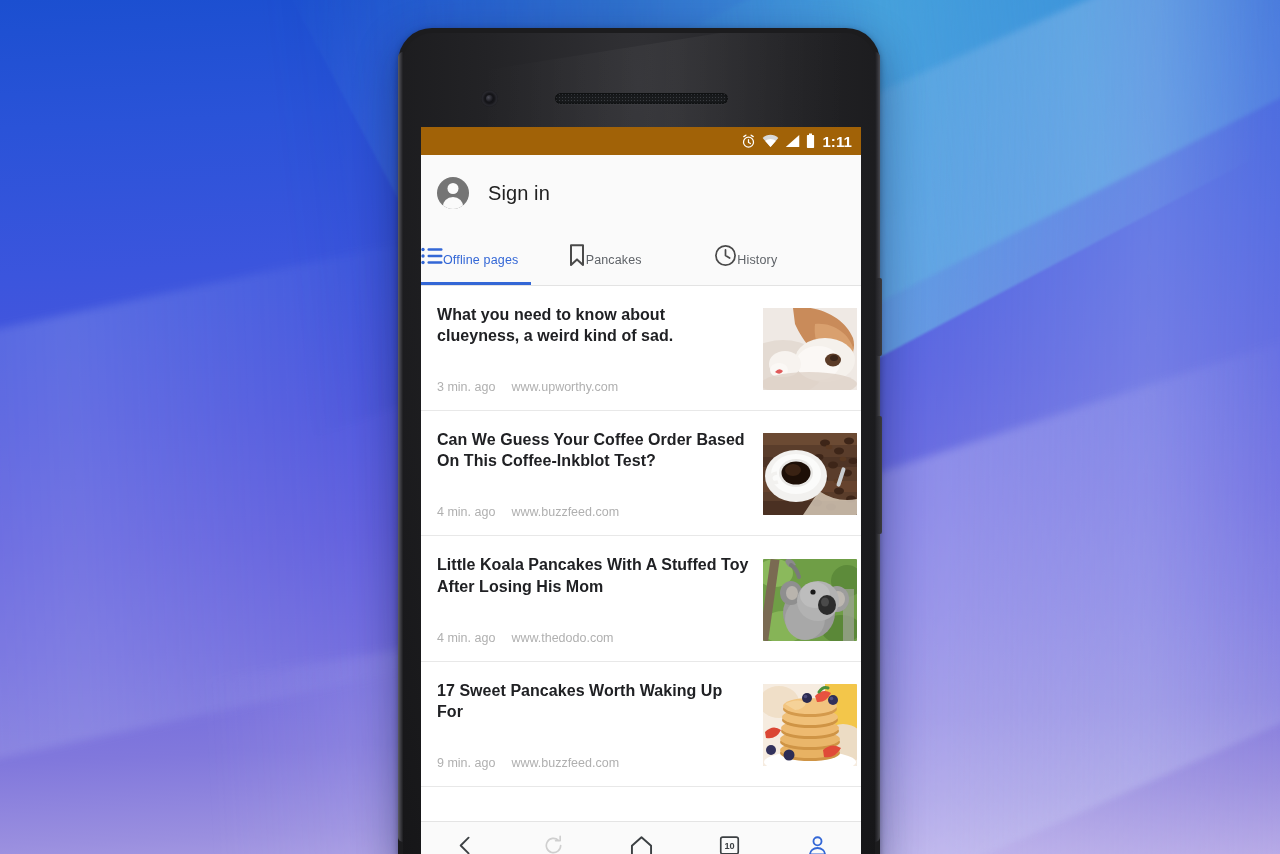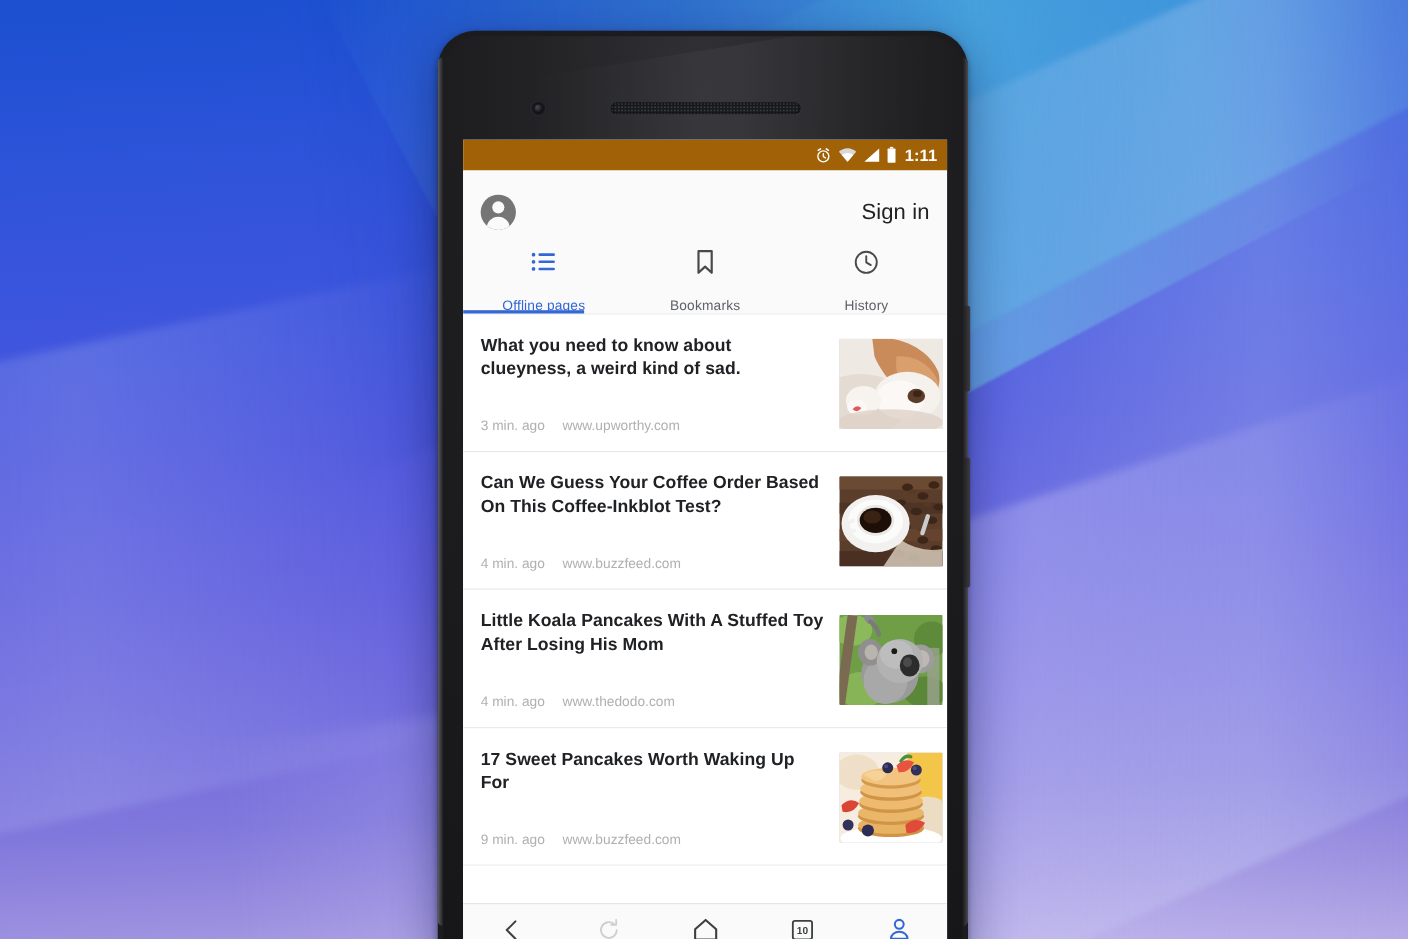--- a/index.html
+++ b/index.html
@@ -171,21 +171,20 @@
   
   #app-bar {
     flex: none;
     background: #fafafa;
     padding: 14px 0 0 0;
   }
   #account-row {
     display: flex; align-items: center;
     padding: 0 16px;
     height: 48px;
-    justify-content: space-between;
   }
   #avatar {
     width: 32px; height: 32px;
     border-radius: 50%;
     background: #757575;
     position: relative;
     flex: none;
     overflow: hidden;
   }
   #avatar .head {
@@ -210,22 +209,22 @@
 
   
   #tabs {
     display: flex;
     background: #fafafa;
     height: 68px;
     position: relative;
   }
   .tab {
     flex: 1;
-    display: flex; flex-direction: column;
-    align-items: center; justify-content: space-between;
+    display: flex; flex-direction: row;
+    align-items: center; justify-content: flex-start;
     padding-top: 9px;
     position: relative;
     cursor: pointer;
   }
   .tab .tab-icon { height: 24px; display: flex; align-items: center; justify-content: center; }
   .tab .tab-label {
     margin-top: 9px;
     font-size: 12.5px;
     color: #5f6368;
     letter-spacing: 0.15px;
@@ -374,21 +373,21 @@
               </span>
               <span class="tab-label">Offline pages</span>
             </div>
 
             <div class="tab">
               <span class="tab-icon">
                 <svg width="18" height="23" viewBox="0 0 18 23">
                   <path d="M3 1.3 L15 1.3 L15 21 L9 15.4 L3 21 Z" fill="none" stroke="#4a4a4a" stroke-width="2" stroke-linejoin="round"></path>
                 </svg>
               </span>
-              <span class="tab-label">Bookmarks</span>
+              <span class="tab-label">Pancakes</span>
             </div>
 
             <div class="tab">
               <span class="tab-icon">
                 <svg width="23" height="23" viewBox="0 0 24 24">
                   <circle cx="12" cy="12" r="10" fill="none" stroke="#4a4a4a" stroke-width="1.8"></circle>
                   <path d="M12 6.2 V12 L16.3 14.6" fill="none" stroke="#4a4a4a" stroke-width="1.8" stroke-linecap="round" stroke-linejoin="round"></path>
                 </svg>
               </span>
               <span class="tab-label">History</span>

